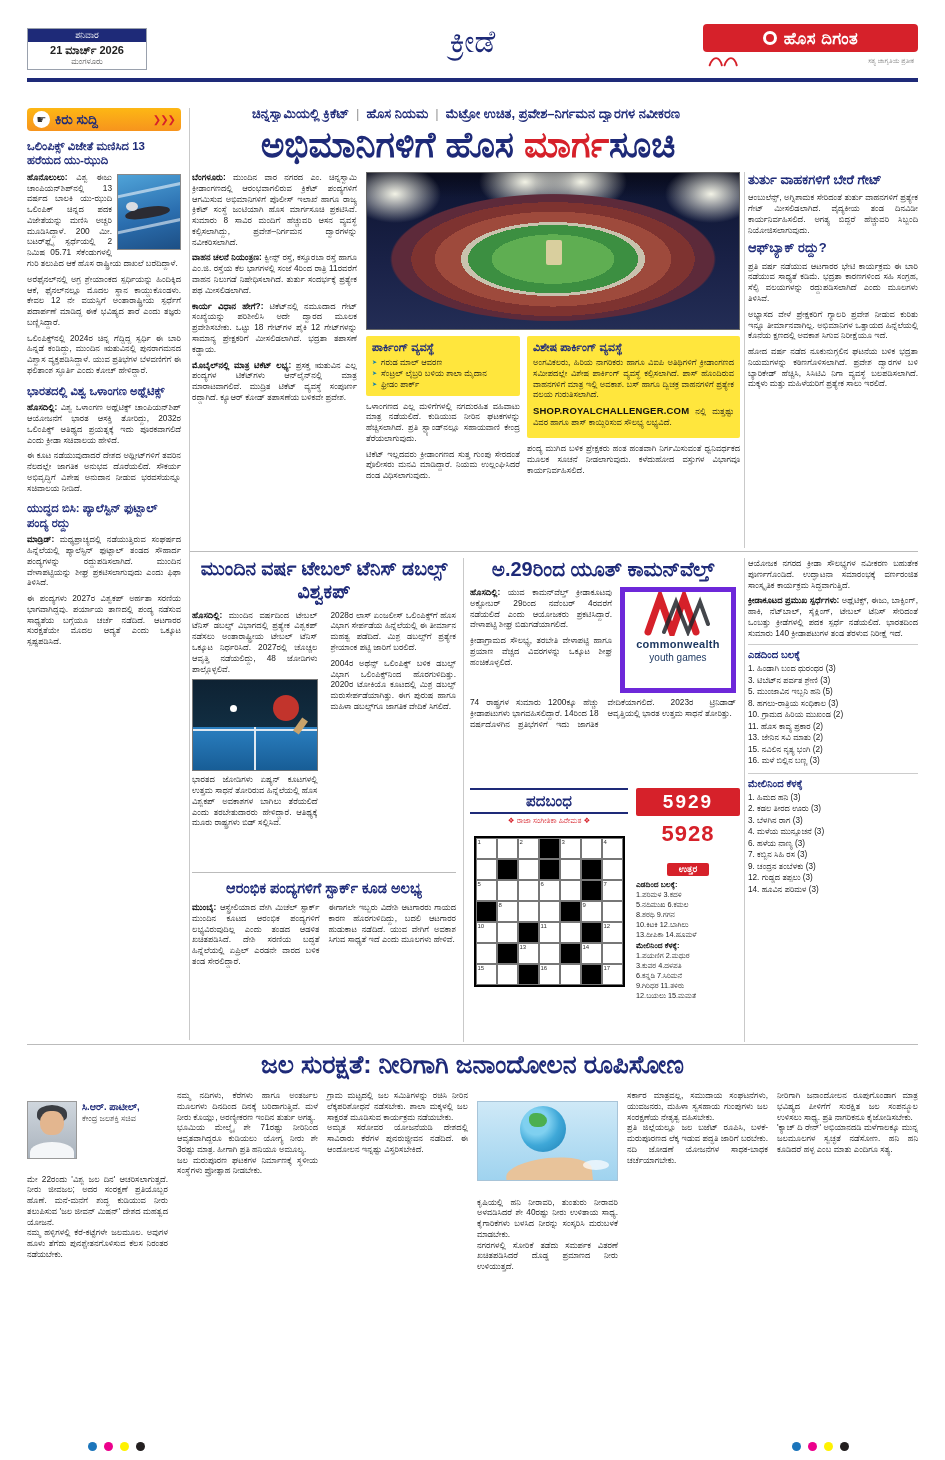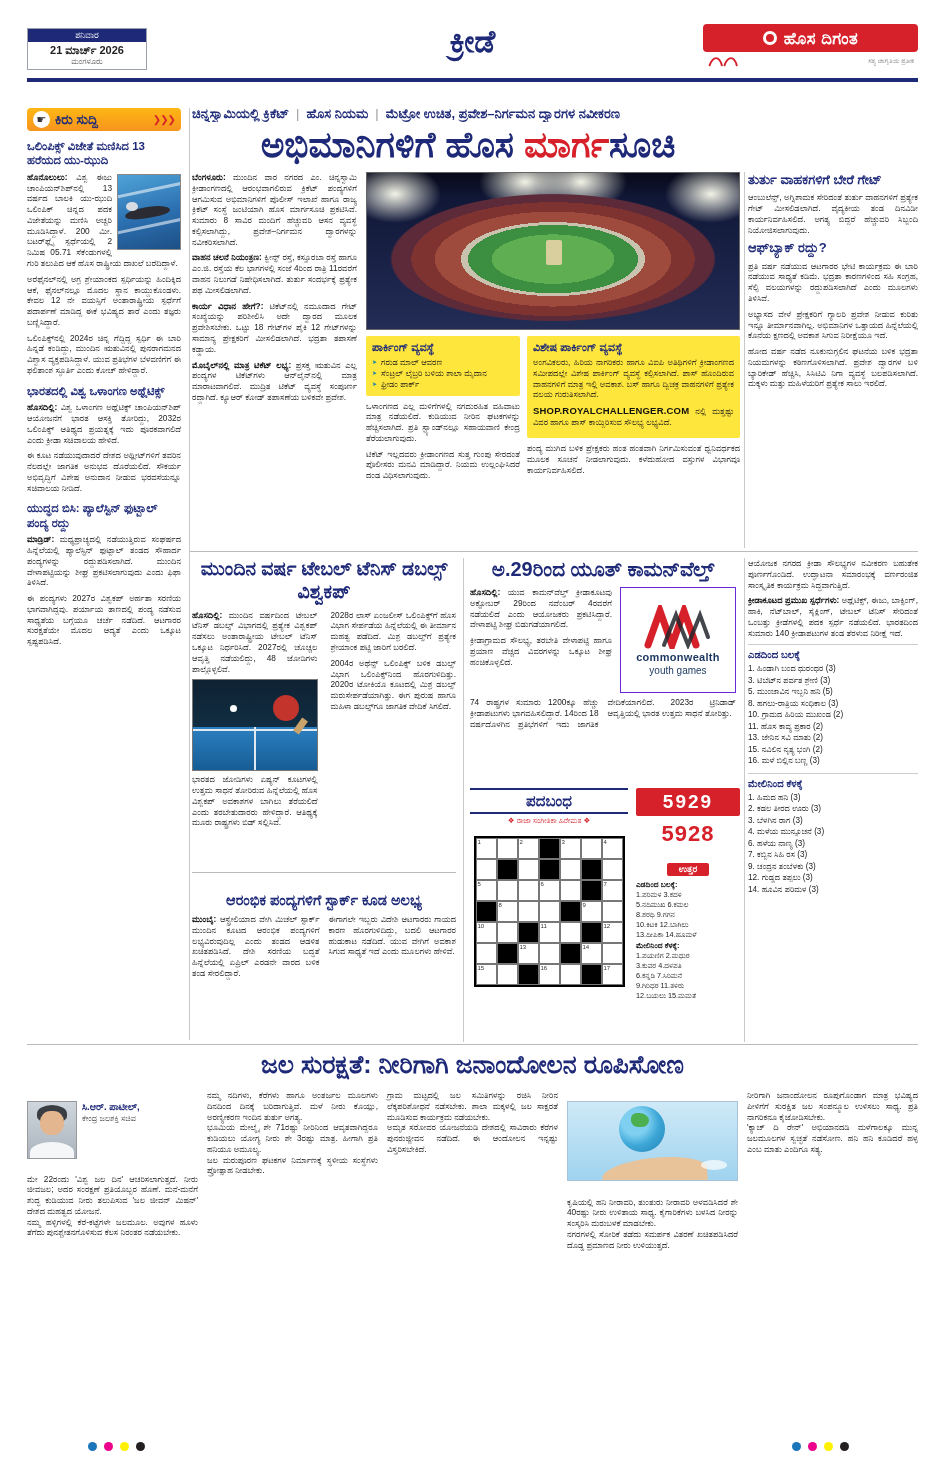--- a/index.html
+++ b/index.html
@@ -9,32 +9,32 @@
   *{box-sizing:border-box}
   body{margin:0;background:#e8e8e8;font-family:"Liberation Sans","DejaVu Sans",sans-serif}
   .page{position:relative;width:945px;height:1460px;margin:0 auto;background:#fff;color:var(--ink);overflow:hidden}
 
   
   .masthead-row{position:absolute;left:27px;top:22px;right:27px;height:52px}
   .datebox{position:absolute;left:0;top:6px;width:120px;border:1px solid #9aa1ad;text-align:center;background:#fff}
   .datebox .day{background:var(--navy);color:#fff;font-size:9px;padding:1px 0}
   .datebox .date{font-size:11px;font-weight:bold;color:#222;padding:2px 0 0}
   .datebox .city{font-size:8px;color:#555;padding:0 0 2px}
-  .section-title{position:absolute;left:0;right:0;top:2px;text-align:center;font-size:31px;font-weight:bold;color:var(--navy)}
+  .section-title{position:absolute;left:0;right:0;top:2px;text-align:center;font-size:31px;font-weight:normal;color:var(--navy)}
   .brandwrap{position:absolute;right:0;top:2px;width:215px}
   .brandbox{background:var(--red);border-radius:4px;height:28px;display:flex;align-items:center;justify-content:center;gap:7px;padding:0 25px}
   .brand-ring{width:14px;height:14px;border:3px solid #fff;border-radius:50%}
   .brand-name{color:#fff;font-weight:bold;font-size:16.5px;letter-spacing:.5px;white-space:nowrap}
   .brand-sub{display:flex;align-items:center;justify-content:space-between;margin-top:2px;padding:0 4px}
   .flourish{width:42px;height:14px}
   .tagline{font-size:6.5px;color:#888}
   .rule-double{position:absolute;left:27px;right:27px;top:78px;height:2px;border-top:3px solid var(--navy);border-bottom:1px solid var(--navy)}
 
   
-  .kicker{position:absolute;left:192px;top:106px;width:548px;font-weight:bold;color:var(--navy);font-size:13px;white-space:nowrap;overflow:hidden}
+  .kicker{position:absolute;left:192px;top:106px;width:548px;text-align:center;font-weight:bold;color:var(--navy);font-size:13px;white-space:nowrap;overflow:hidden}
   .ksep{color:#999;margin:0 7px;font-weight:normal}
   .main-headline{position:absolute;left:192px;top:122px;width:548px;margin:2px;text-align:center;font-size:36px;font-weight:bold;color:var(--navy)}
   .hl-red{color:var(--red)}
 
   
   .sidebar{position:absolute;left:27px;top:108px;width:163px;height:932px;padding-right:8px;border-right:1px solid #c9c9c9;overflow:hidden}
   .badge{display:flex;align-items:center;gap:5px;background:linear-gradient(180deg,#fdb714,#f7941d);border-radius:4px;padding:3px 6px;margin-bottom:7px}
   .badge-hand{width:17px;height:17px;background:#fff;border-radius:50%;display:flex;align-items:center;justify-content:center;font-size:11px;color:#333;flex:0 0 auto}
   .badge-text{font-weight:bold;color:var(--navy);font-size:13.5px;flex:1}
   .badge-chev{color:var(--red);font-size:10px;font-weight:bold;letter-spacing:-1px}
@@ -74,29 +74,29 @@
   .tt-title{font-size:19px;font-weight:bold;color:var(--navy);text-align:center;line-height:1.2;margin:0 0 6px}
   .tt-cols{display:flex;gap:13px}
   .tt-col{flex:1}
   .ttphoto{width:100%;height:92px;position:relative;background:linear-gradient(#0e2233,#14384f);margin:3px 0;border:1px solid #777;overflow:hidden}
   .tt-table{position:absolute;left:-6%;right:-6%;bottom:0;height:48%;background:linear-gradient(#2b7fc0,#175d96);transform:skewX(-6deg)}
   .tt-line{position:absolute;left:0;right:0;bottom:44%;height:2px;background:#dfe9f2}
   .tt-mid{position:absolute;left:49%;bottom:0;height:48%;width:2px;background:#dfe9f2}
   .tt-paddle{position:absolute;right:14%;top:16%;width:26px;height:26px;background:#c2342c;border-radius:50%}
   .tt-handle{position:absolute;right:10%;top:42%;width:7px;height:16px;background:#caa36a;transform:rotate(35deg)}
   .tt-ball{position:absolute;left:30%;top:28%;width:7px;height:7px;background:#fff;border-radius:50%}
-  .starc-block{position:absolute;left:192px;top:872px;width:264px;height:170px;overflow:hidden;border-top:1px solid #bbb;padding-top:18px}
+  .starc-block{position:absolute;left:192px;top:872px;width:264px;height:170px;overflow:hidden;border-top:1px solid #bbb;padding-top:6px}
   .starc-title{font-size:14.5px;font-weight:bold;color:var(--navy);text-align:center;margin:0 0 5px;line-height:1.25}
   .two-cols{columns:2;column-gap:9px}
 
   .cw-block{position:absolute;left:470px;top:558px;width:266px;height:224px;overflow:hidden}
   .cw-title{font-size:20px;font-weight:bold;color:var(--navy);text-align:center;margin:0 0 6px}
   .cw-row{display:flex;gap:8px}
   .cw-text{flex:1}
-  .cw-logo{width:116px;height:106px;border:1px solid #6d28d9;background:#fff;display:flex;flex-direction:column;align-items:center;justify-content:center;gap:2px;flex:0 0 auto}
+  .cw-logo{width:116px;height:106px;border:5px solid #6d28d9;background:#fff;display:flex;flex-direction:column;align-items:center;gap:2px;flex:0 0 auto}
   .cwl-text1{font-size:11px;color:#1a355e;font-weight:bold;letter-spacing:.3px}
   .cwl-text2{font-size:10px;color:#1a355e}
   .cw-cols{columns:2;column-gap:9px;margin-top:4px}
 
   .puzzle-block{position:absolute;left:470px;top:788px;width:158px;height:254px;overflow:hidden}
   .pz-head{border-top:2px solid var(--navy);border-bottom:2px solid var(--navy);text-align:center;font-weight:bold;color:var(--navy);font-size:15px;padding:2px 0;margin-bottom:2px}
   .pz-by{text-align:center;color:var(--red);font-size:7.5px;margin-bottom:10px}
   .cw-grid{display:grid;grid-template-columns:repeat(7,21px);grid-auto-rows:21px;border:2px solid #000;width:151px;margin:0 auto;background:#fff}
   .cw-cell{border:0.5px solid #777;position:relative;background:#fff}
   .cw-cell.black{background:#000}
@@ -475,20 +475,22 @@
       <div class="wcol">
         <figure class="globe-fig" style="margin:0 0 5px">
           <span class="g-globe"></span>
           <span class="g-land"></span>
           <span class="g-hand"></span>
           <span class="g-splash"></span>
         </figure>
         <span>ಕೃಷಿಯಲ್ಲಿ ಹನಿ ನೀರಾವರಿ, ತುಂತುರು ನೀರಾವರಿ ಅಳವಡಿಸಿದರೆ ಶೇ 40ರಷ್ಟು ನೀರು ಉಳಿತಾಯ ಸಾಧ್ಯ. ಕೈಗಾರಿಕೆಗಳು ಬಳಸಿದ ನೀರನ್ನು ಸಂಸ್ಕರಿಸಿ ಮರುಬಳಕೆ ಮಾಡಬೇಕು.
 ನಗರಗಳಲ್ಲಿ ಸೋರಿಕೆ ತಡೆದು ಸಮರ್ಪಕ ವಿತರಣೆ ಖಚಿತಪಡಿಸಿದರೆ ದೊಡ್ಡ ಪ್ರಮಾಣದ ನೀರು ಉಳಿಯುತ್ತದೆ.</span>
       </div>
+      <div class="wcol">ಸರ್ಕಾರ ಮಾತ್ರವಲ್ಲ, ಸಮುದಾಯ ಸಂಘಟನೆಗಳು, ಯುವಜನರು, ಮಹಿಳಾ ಸ್ವಸಹಾಯ ಗುಂಪುಗಳು ಜಲ ಸಂರಕ್ಷಣೆಯ ನೇತೃತ್ವ ವಹಿಸಬೇಕು.
+ಪ್ರತಿ ಜಿಲ್ಲೆಯಲ್ಲೂ ಜಲ ಬಜೆಟ್ ರೂಪಿಸಿ, ಬಳಕೆ-ಮರುಪೂರಣದ ಲೆಕ್ಕ ಇಡುವ ಪದ್ಧತಿ ಜಾರಿಗೆ ಬರಬೇಕು. ನದಿ ಜೋಡಣೆ ಯೋಜನೆಗಳ ಸಾಧಕ-ಬಾಧಕ ಚರ್ಚೆಯಾಗಬೇಕು.</div>
       <div class="wcol">ನೀರಿಗಾಗಿ ಜನಾಂದೋಲನ ರೂಪುಗೊಂಡಾಗ ಮಾತ್ರ ಭವಿಷ್ಯದ ಪೀಳಿಗೆಗೆ ಸುರಕ್ಷಿತ ಜಲ ಸಂಪನ್ಮೂಲ ಉಳಿಸಲು ಸಾಧ್ಯ. ಪ್ರತಿ ನಾಗರಿಕನೂ ಕೈಜೋಡಿಸಬೇಕು.
 'ಕ್ಯಾಚ್ ದಿ ರೇನ್' ಅಭಿಯಾನದಡಿ ಮಳೆಗಾಲಕ್ಕೂ ಮುನ್ನ ಜಲಮೂಲಗಳ ಸ್ವಚ್ಛತೆ ನಡೆಸೋಣ. ಹನಿ ಹನಿ ಕೂಡಿದರೆ ಹಳ್ಳ ಎಂಬ ಮಾತು ಎಂದಿಗೂ ಸತ್ಯ.</div>
     </div>
   </section>
 
   <div class="dots" id="dots-left">
       <span style="background: rgb(27, 117, 187);"></span>
       <span style="background: rgb(236, 0, 140);"></span>
       <span style="background: rgb(255, 242, 0);"></span>
       <span style="background: rgb(35, 31, 32);"></span>

